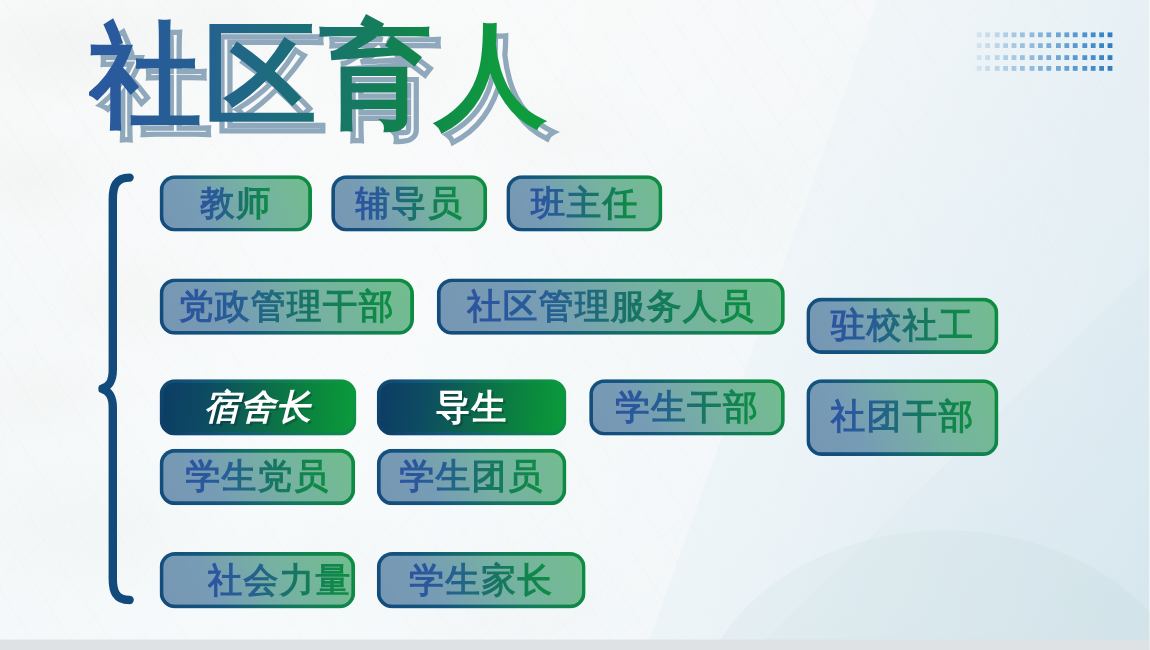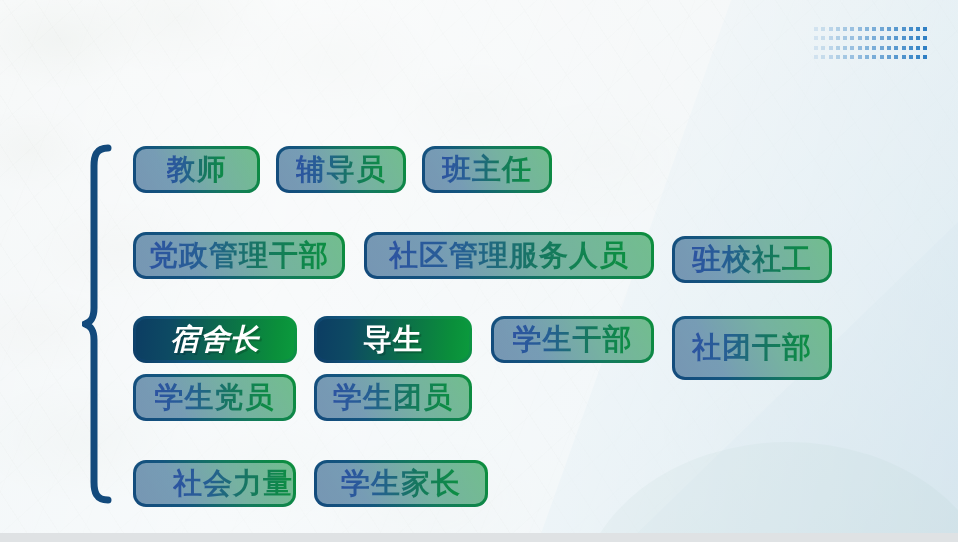--- a/index.html
+++ b/index.html
@@ -270,20 +270,24 @@
       <i style="background: rgb(47, 127, 196); opacity: 0.599;"></i>
       <i style="background: rgb(47, 127, 196); opacity: 0.656;"></i>
       <i style="background: rgb(47, 127, 196); opacity: 0.713;"></i>
       <i style="background: rgb(47, 127, 196); opacity: 0.771;"></i>
       <i style="background: rgb(47, 127, 196); opacity: 0.828;"></i>
       <i style="background: rgb(47, 127, 196); opacity: 0.885;"></i>
       <i style="background: rgb(47, 127, 196); opacity: 0.943;"></i>
       <i style="background: rgb(47, 127, 196); opacity: 1;"></i>
     </div>
 
+  <div class="title-wrap">
+    <div class="title-ghost">社区育人</div>
+    <div class="title">社区育人</div>
+  </div>
 
   <svg class="brace" viewBox="0 0 34 360">
     <path d="M26 4 C14 4 12 12 12 22 L12 164 C12 174 9 178 3 180 C9 182 12 186 12 196 L12 338 C12 348 14 356 26 356" fill="none" stroke="#134a7c" stroke-width="7" stroke-linecap="round" stroke-linejoin="round"></path>
   </svg>
 
   <div id="pill-layer">
       <div class="pill outline" style="left: 133px; top: 146px; width: 127px; height: 47px;">
         <span class="txt">教师</span>
       </div>
       <div class="pill outline" style="left: 276px; top: 146px; width: 130px; height: 47px;">
@@ -291,21 +295,21 @@
       </div>
       <div class="pill outline" style="left: 422px; top: 146px; width: 130px; height: 47px;">
         <span class="txt">班主任</span>
       </div>
       <div class="pill outline" style="left: 133px; top: 232px; width: 212px; height: 47px;">
         <span class="txt">党政管理干部</span>
       </div>
       <div class="pill outline" style="left: 364px; top: 232px; width: 290px; height: 47px;">
         <span class="txt">社区管理服务人员</span>
       </div>
-      <div class="pill outline" style="left: 672px; top: 236px; width: 160px; height: 47px;">
+      <div class="pill outline" style="left: 672px; top: 248px; width: 160px; height: 47px;">
         <span class="txt">驻校社工</span>
       </div>
       <div class="pill filled" style="left: 133px; top: 316px; width: 164px; height: 47px; font-style: italic;">
         <span class="txt">宿舍长</span>
       </div>
       <div class="pill filled" style="left: 314px; top: 316px; width: 158px; height: 47px;">
         <span class="txt">导生</span>
       </div>
       <div class="pill outline" style="left: 491px; top: 316px; width: 163px; height: 47px;">
         <span class="txt">学生干部</span>

